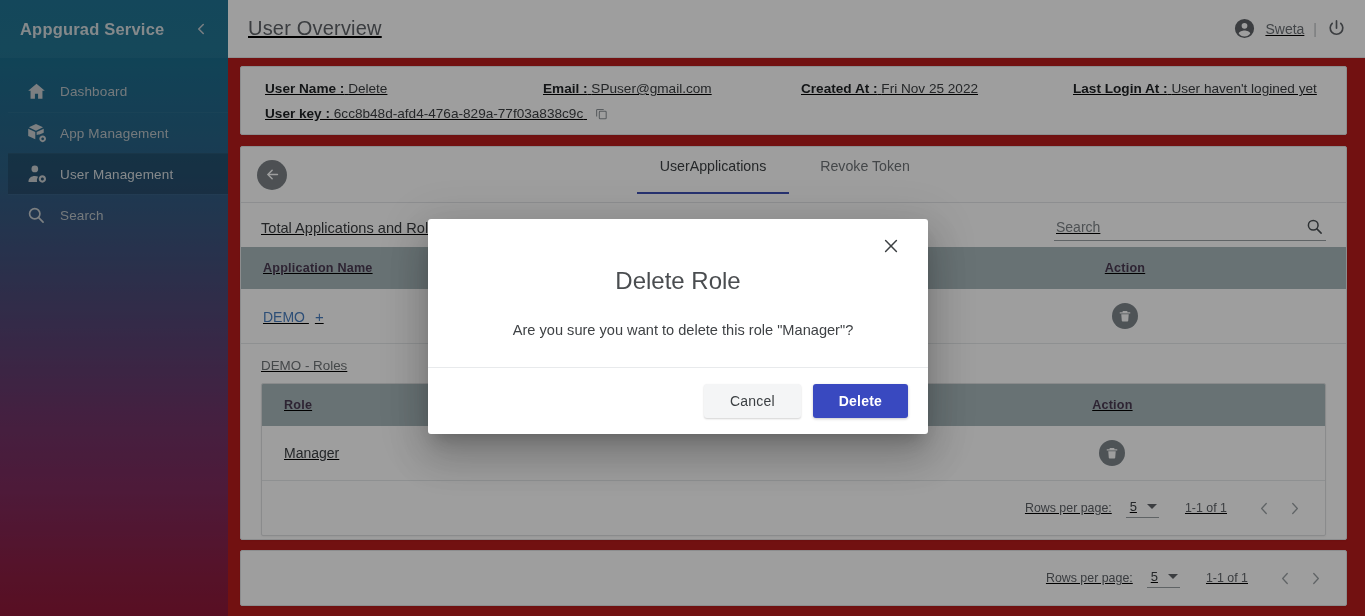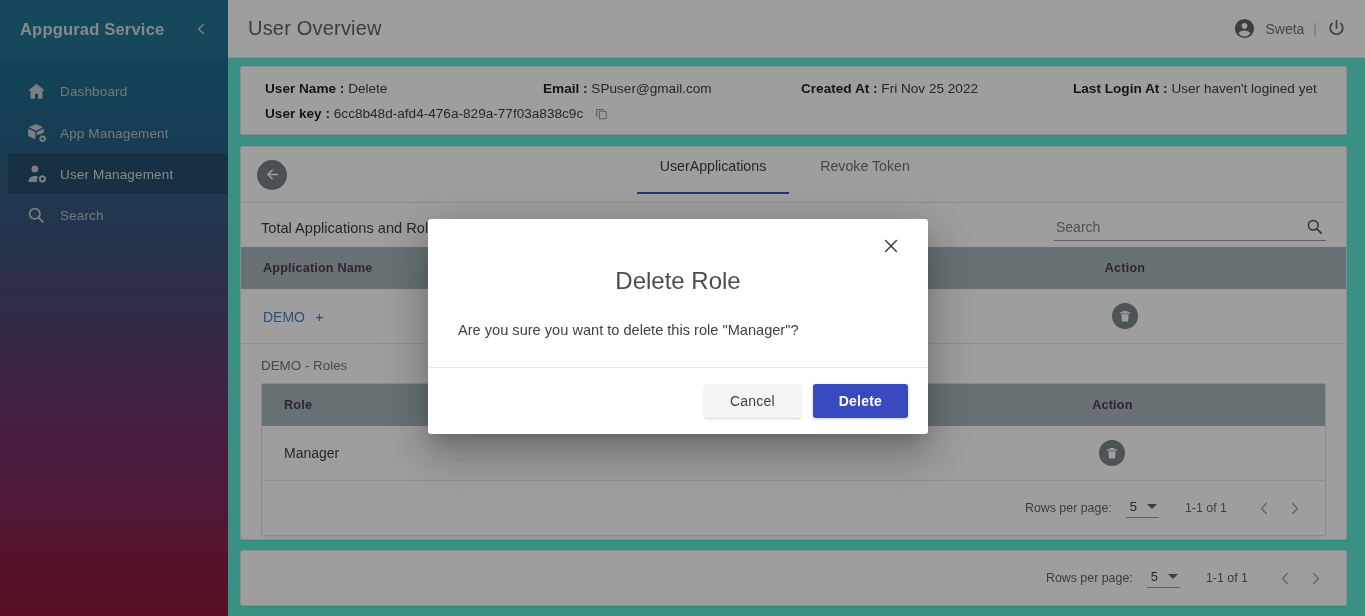--- a/index.html
+++ b/index.html
@@ -54,23 +54,24 @@
     width: 34px; flex: 0 0 34px; display: flex; align-items: center;
     color: #c8ced1;
   }
   .nav-ico svg { display:block; }
   .nav-label { color: #bcc4c8; font-size: 13.5px; letter-spacing: .15px; }
   .nav-item.active .nav-label { color: #d7dde0; }
 
   
   .main {
     flex: 1; height: 616px; position: relative;
-    background: #5eead4;
+    background: #b91c1c;
     display: flex; flex-direction: column;
     overflow: hidden;
+    text-decoration: underline;
   }
   .topbar {
     height: 58px; flex: 0 0 58px;
     background: #ffffff;
     display: flex; align-items: center;
     padding: 0 18px 0 20px;
     border-bottom: 1px solid #e6e8ea;
   }
   .page-title { flex: 1; font-size: 20px; color: #5f6368; letter-spacing: .2px; }
   .user-box { display: flex; align-items: center; gap: 9px; }
@@ -222,21 +223,21 @@
     align-self: flex-end; margin: 14px 24px 0 0;
     width: 26px; height: 26px; display: flex; align-items: center; justify-content: center;
     cursor: pointer; color: #3c4043;
   }
   .dlg-close svg { display:block; }
   .dlg-title {
     text-align: center; font-size: 24px; color: #4a4d50; font-weight: normal;
     margin-top: 8px;
   }
   .dlg-text {
-    font-size: 14.6px; color: #3f4245;
+    text-align: center; font-size: 14.6px; color: #3f4245;
     margin: 27px 0 0 0; padding: 0 20px 29px 30px;
   }
   .dlg-actions {
     border-top: 1px solid #e8eaec;
     display: flex; justify-content: flex-end; align-items: center;
     gap: 12px; padding: 16px 20px;
   }
   .btn {
     font-family: "Liberation Sans", sans-serif;
     font-size: 14px; border-radius: 3px; cursor: pointer;

